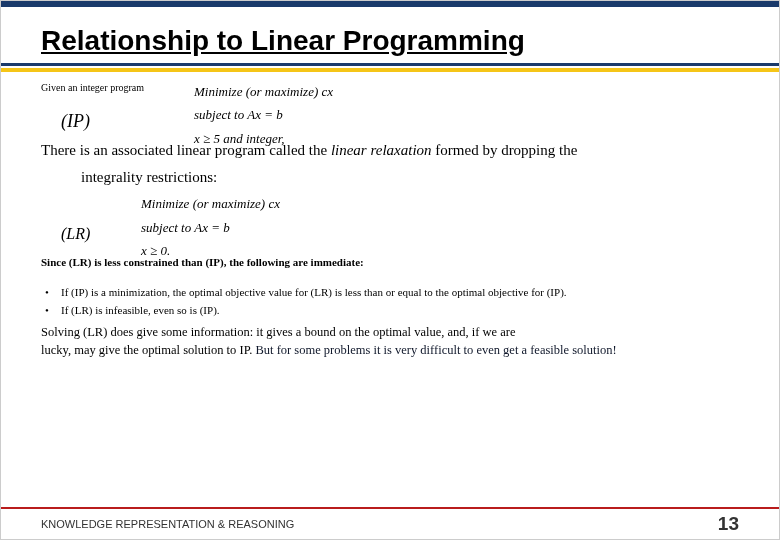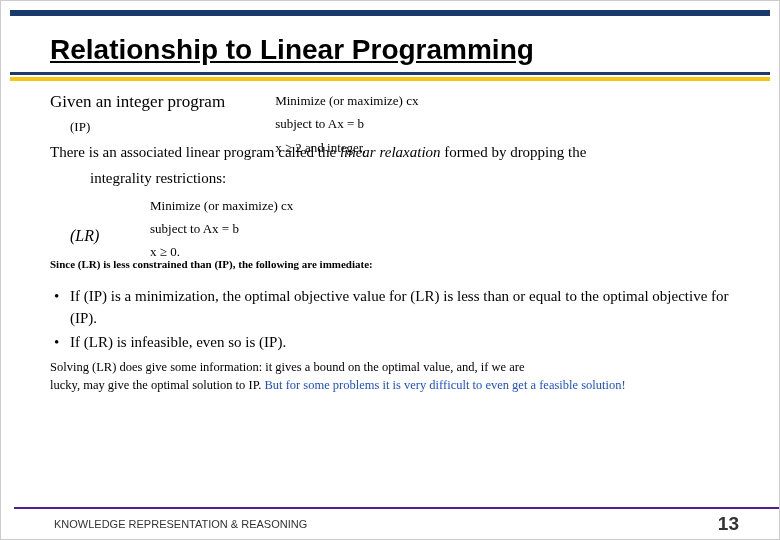--- a/index.html
+++ b/index.html
@@ -7,21 +7,21 @@
       width: 780px;
       height: 540px;
       background: #fff;
       font-family: 'Times New Roman', Times, serif;
       overflow: hidden;
     }
     .slide {
       width: 780px;
       height: 540px;
       background: #fff;
-      padding: 9px;
+      padding: 0;
       position: relative;
       border: 1px solid #ccc;
     }
     .title-bar {
       background: #1a3a6b;
       height: 6px;
       width: 100%;
     }
     .title-section {
       padding: 18px 40px 6px 40px;
@@ -44,26 +44,27 @@
       padding: 8px 40px 8px 40px;
       font-size: 13px;
       line-height: 1.5;
     }
     .given-row {
       display: flex;
       align-items: flex-start;
       margin-bottom: 2px;
     }
     .given-label {
-      font-size: 17px;
+      font-size: 10px;
       margin-right: 30px;
       white-space: nowrap;
     }
     .ip-label {
-      font-size: 13px;
+      font-style: italic;
+      font-size: 18px;
       margin-right: 24px;
       padding-left: 20px;
       padding-top: 14px;
     }
     .there-is {
       font-size: 15px;
       margin-bottom: 4px;
       line-height: 1.5;
     }
     .italic-text {
@@ -88,64 +89,65 @@
       font-size: 11px;
       font-weight: bold;
       margin: 4px 0 14px 0;
     }
     .bullet-list {
       list-style: none;
       padding: 0;
       margin: 0 0 4px 0;
     }
     .bullet-list li {
-      font-size: 15px;
+      font-size: 11px;
       line-height: 1.45;
       padding-left: 20px;
       position: relative;
       margin-bottom: 2px;
     }
     .bullet-list li::before {
       content: '•';
       position: absolute;
       left: 4px;
       top: 0;
     }
     .solving-text {
       font-size: 12.5px;
       line-height: 1.5;
     }
     .red-text {
-      color: #1d4ed8;
+      color: #0f172a;
       margin-top: 22px;
     }
     .bold-text {
       font-weight: normal;
     }
     .footer {
       position: absolute;
       bottom: 0;
-      left: 13px;
+      left: 0;
       right: 0;
       display: flex;
       justify-content: space-between;
       align-items: center;
-      border-top: 2px solid #4c1d95;
+      border-top: 2px solid #b91c1c;
       padding: 4px 40px;
       font-size: 11px;
       font-family: Arial, sans-serif;
       color: #333;
     }
     .page-num {
       font-size: 19px;
       font-weight: bold;
     }
     
     .formula {
       font-family: 'Times New Roman', Times, serif;
+      font-style: italic;
     }
     .math-lines {
       font-size: 13px;
       line-height: 1.8;
       margin-left: 20px;
     }
     .math-line {
       display: block;
     }
   </style>
@@ -159,21 +161,21 @@
   </div>
   <div class="yellow-line"></div>
 
   <div class="content">
 
     <div class="given-row">
       <span class="given-label">Given an integer program</span>
       <div class="math-lines">
         <span class="math-line formula">Minimize (or maximize)  cx</span>
         <span class="math-line formula">subject to  Ax = b</span>
-        <span class="math-line formula">x ≥ 2 and integer,</span>
+        <span class="math-line formula">x ≥ 5 and integer,</span>
       </div>
     </div>
 
     <div style="margin-top:-44px; margin-bottom: 4px;">
       <span class="ip-label">(IP)</span>
     </div>
 
     <div class="there-is">
       <span>There is an associated linear program called the </span><span class="italic-text">linear relaxation</span><span> formed by dropping the</span>
     </div>

